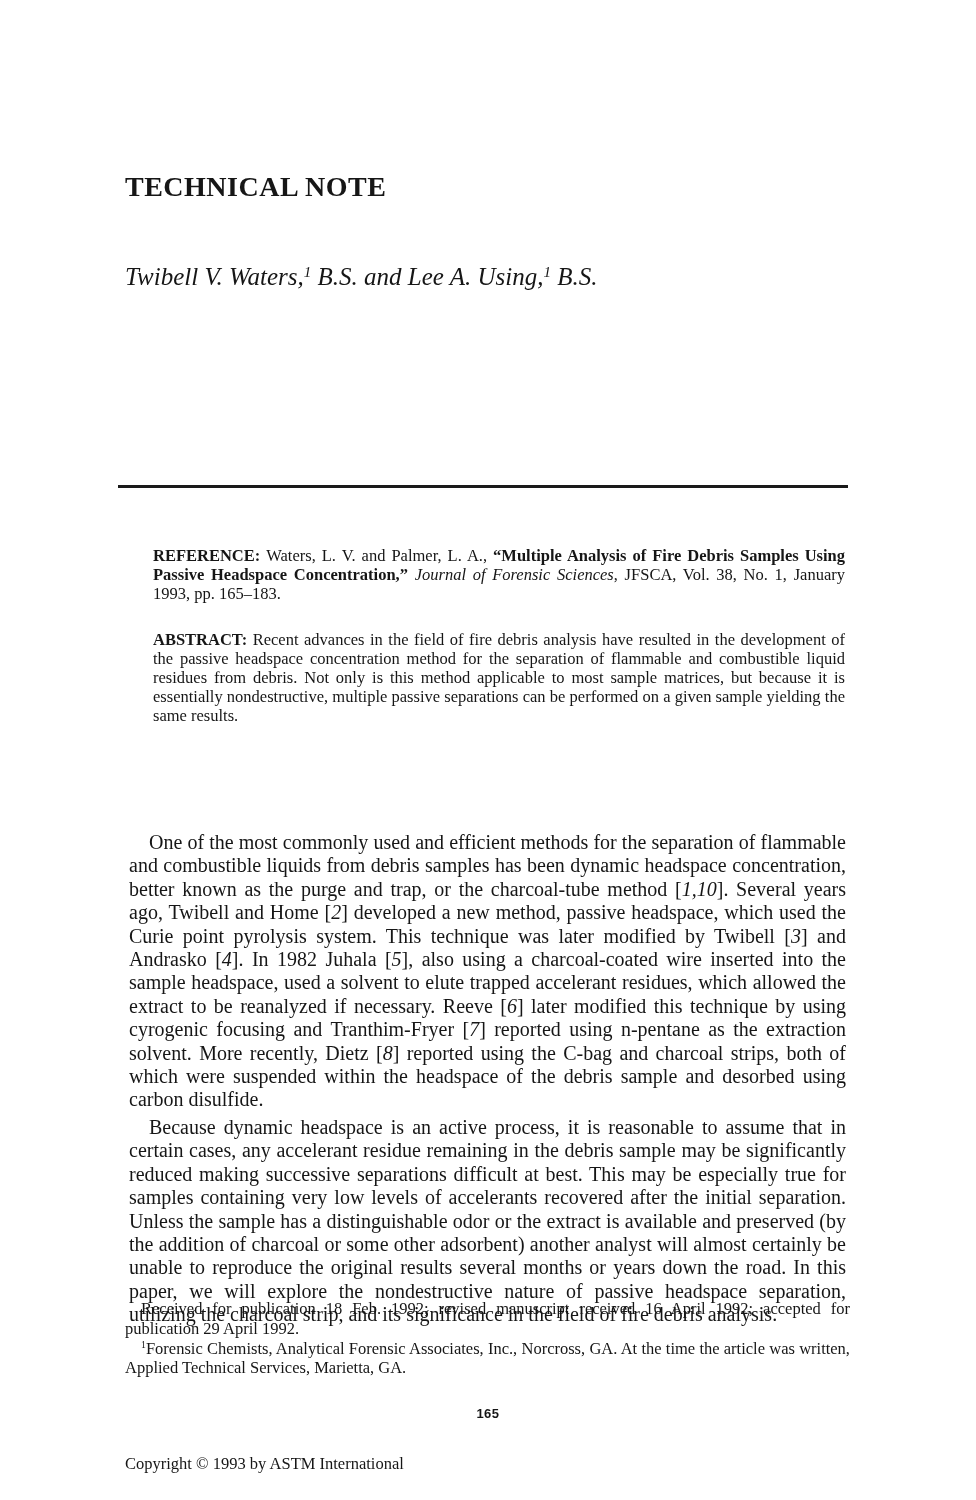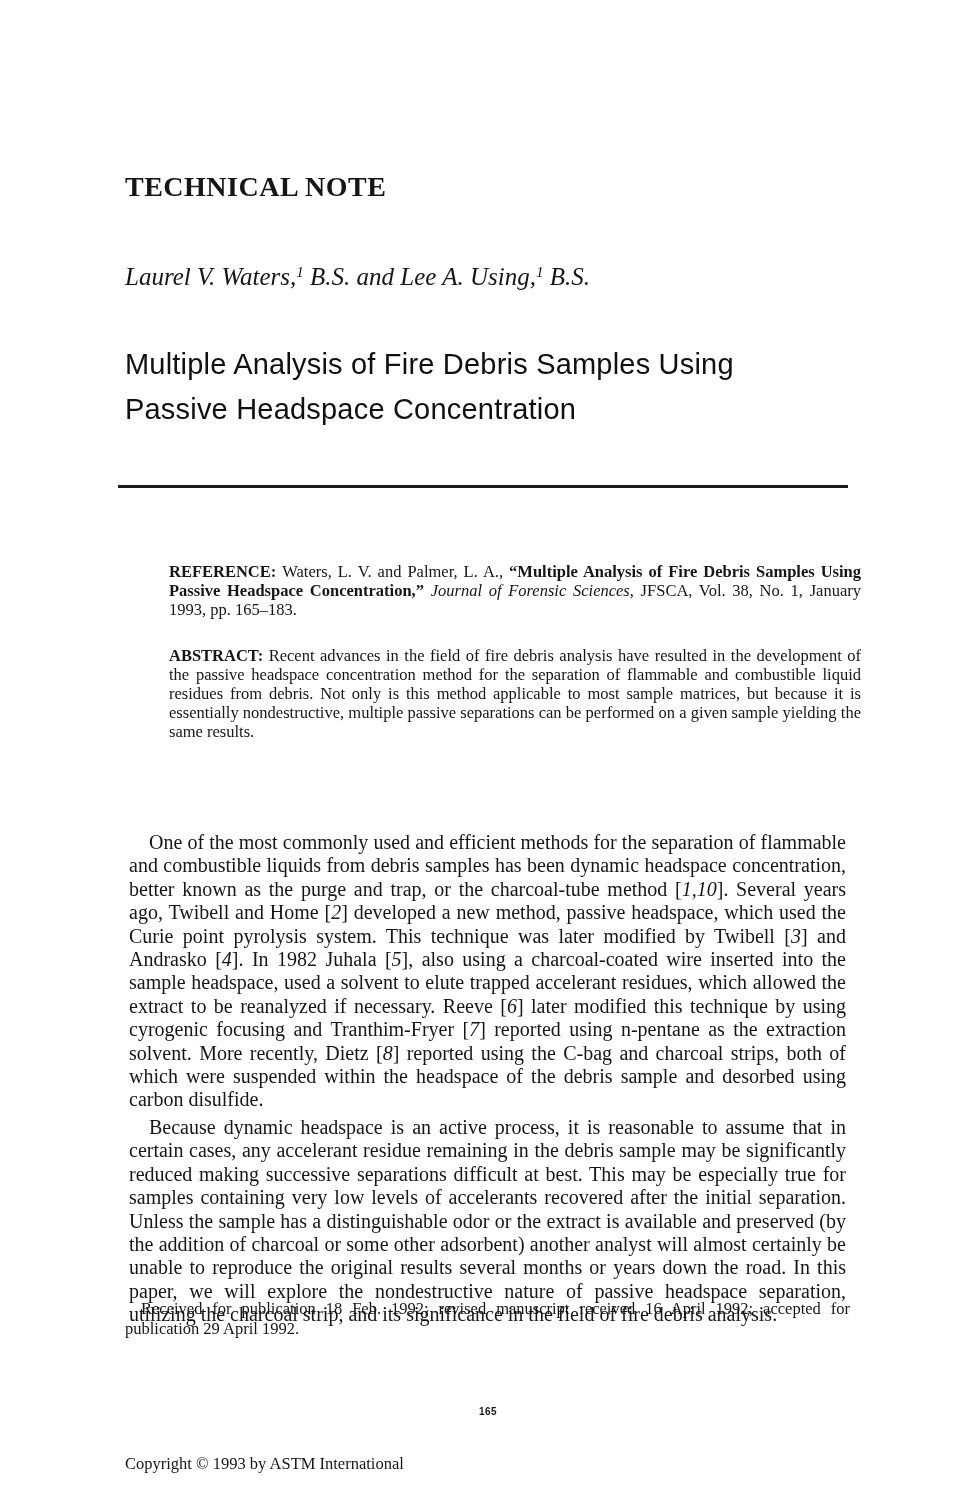--- a/index.html
+++ b/index.html
@@ -40,21 +40,21 @@
   .rule {
     position: absolute;
     left: 118px; top: 485px;
     width: 730px; height: 3px;
     background: #1a1a1a;
   }
   .small-block {
     position: absolute;
     left: 153px;
     width: 692px;
-    margin: 16px;
+    margin: 0;
     font-size: 16.5px;
     line-height: 19px;
     text-align: justify;
   }
   .ref-block      { top: 546px; }
   .abstract-block { top: 630px; }
   .keywords-block { top: 743px; }
   .body-text {
     position: absolute;
     left: 125px; top: 827px;
@@ -73,60 +73,57 @@
     text-align: justify;
   }
   .footnotes p { margin: 0; text-indent: 16px; font-family: Liberation Serif, serif; }
   .pageno {
     position: absolute;
     left: 0; top: 1406px;
     width: 976px;
     text-align: center;
     font-family: "Liberation Sans", sans-serif;
     font-weight: bold;
-    font-size: 10px;
+    font-size: 13px;
     letter-spacing: 0.5px;
   }
   .copyright {
     position: absolute;
     left: 125px; top: 1454px;
     font-size: 16.5px;
     font-family: Liberation Serif, serif;
   }
   .b  { font-weight: bold; }
   .i  { font-style: italic; }
   sup { font-size: 60%; line-height: 0; vertical-align: baseline; position: relative; top: -0.55em; }
 </style>
 </head>
 <body>
 
 <div class="page">
 
   <div class="kicker">TECHNICAL NOTE</div>
 
-  <div class="authors"><span>Laurel V. Waters,</span><sup>1</sup><span> B.S. and Lee A. Using,</span><sup>1</sup><span> B.S.</span></div>
+  <div class="authors"><span>Twibell V. Waters,</span><sup>1</sup><span> B.S. and Lee A. Using,</span><sup>1</sup><span> B.S.</span></div>
 
-  <div class="title">
-    <div>Multiple Analysis of Fire Debris Samples Using</div>
-    <div>Passive Headspace Concentration</div>
-  </div>
 
   <div class="rule"></div>
 
   <p class="small-block ref-block"><span class="b">REFERENCE: </span><span>Waters, L. V. and Palmer, L. A., </span><span class="b">“Multiple Analysis of Fire Debris Samples Using Passive Headspace Concentration,”</span><span> </span><span class="i">Journal of Forensic Sciences</span><span>, JFSCA, Vol. 38, No. 1, January 1993, pp. 165–183.</span></p>
 
   <p class="small-block abstract-block"><span class="b">ABSTRACT: </span><span>Recent advances in the field of fire debris analysis have resulted in the development of the passive headspace concentration method for the separation of flammable and combustible liquid residues from debris. Not only is this method applicable to most sample matrices, but because it is essentially nondestructive, multiple passive separations can be performed on a given sample yielding the same results.</span></p>
 
 
   <div class="body-text">
     <p><span>One of the most commonly used and efficient methods for the separation of flammable and combustible liquids from debris samples has been dynamic headspace concentration, better known as the purge and trap, or the charcoal-tube method [</span><span class="i">1,10</span><span>]. Several years ago, Twibell and Home [</span><span class="i">2</span><span>] developed a new method, passive headspace, which used the Curie point pyrolysis system. This technique was later modified by Twibell [</span><span class="i">3</span><span>] and Andrasko [</span><span class="i">4</span><span>]. In 1982 Juhala [</span><span class="i">5</span><span>], also using a charcoal-coated wire inserted into the sample headspace, used a solvent to elute trapped accelerant residues, which allowed the extract to be reanalyzed if necessary. Reeve [</span><span class="i">6</span><span>] later modified this technique by using cyrogenic focusing and Tranthim-Fryer [</span><span class="i">7</span><span>] reported using n-pentane as the extraction solvent. More recently, Dietz [</span><span class="i">8</span><span>] reported using the C-bag and charcoal strips, both of which were suspended within the headspace of the debris sample and desorbed using carbon disulfide.</span></p>
     <p><span>Because dynamic headspace is an active process, it is reasonable to assume that in certain cases, any accelerant residue remaining in the debris sample may be significantly reduced making successive separations difficult at best. This may be especially true for samples containing very low levels of accelerants recovered after the initial separation. Unless the sample has a distinguishable odor or the extract is available and preserved (by the addition of charcoal or some other adsorbent) another analyst will almost certainly be unable to reproduce the original results several months or years down the road. In this paper, we will explore the nondestructive nature of passive headspace separation, utilizing the charcoal strip, and its significance in the field of fire debris analysis.</span></p>
   </div>
 
   <div class="footnotes">
     <p><span>Received for publication 18 Feb. 1992; revised manuscript received 16 April 1992; accepted for publication 29 April 1992.</span></p>
+    <p><sup>1</sup><span>Forensic Chemists, Analytical Forensic Associates, Inc., Norcross, GA. At the time the article was written, Applied Technical Services, Marietta, GA.</span></p>
   </div>
 
   <div class="pageno">165</div>
 
   <div class="copyright">Copyright © 1993 by ASTM International</div>
 
 </div>
 
 </body></html>

